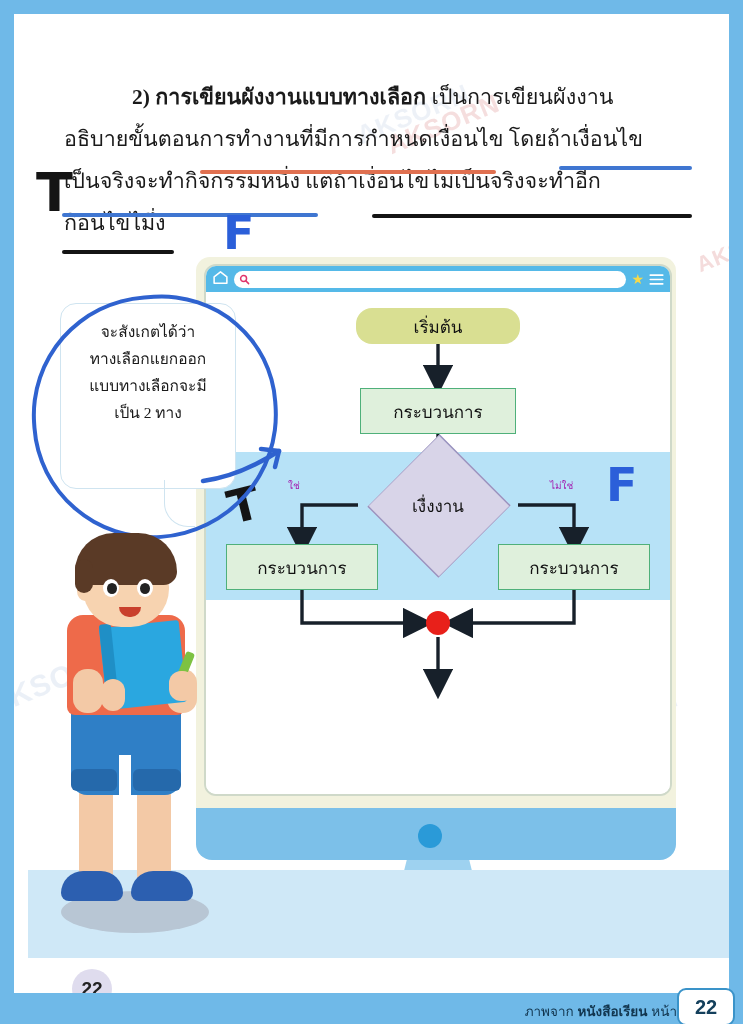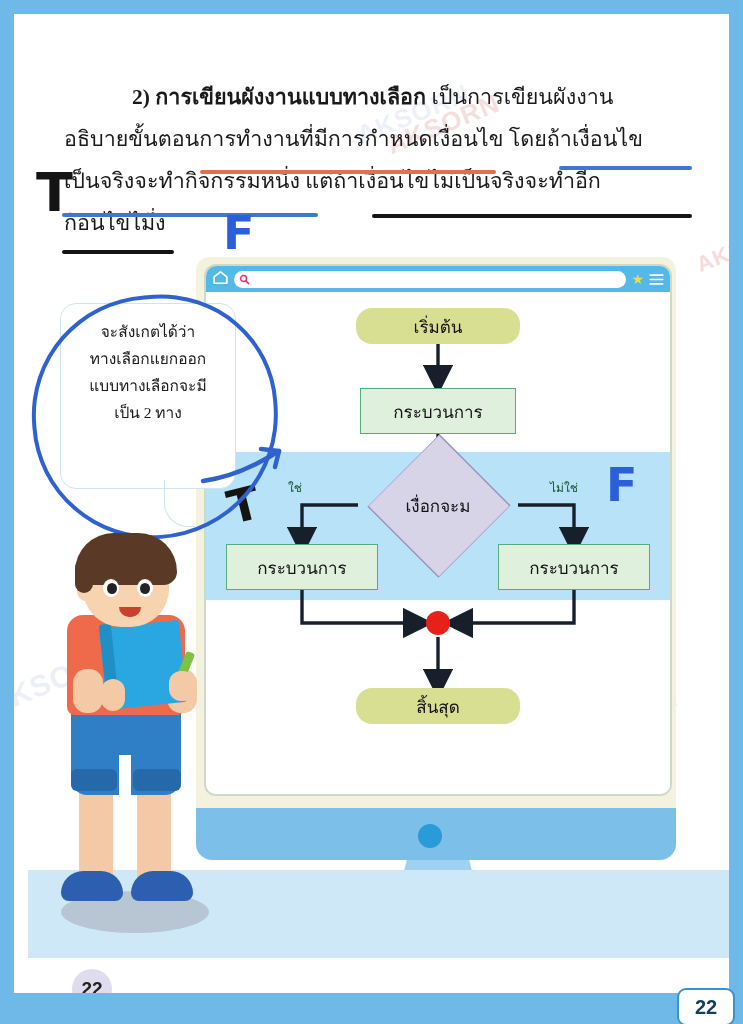--- a/index.html
+++ b/index.html
@@ -103,21 +103,21 @@
   .diam{width:160px;height:70px;}
   .diam .dshape{
     position:absolute;left:0;top:0;width:100%;height:100%;
     background:#d8d4e8;border:1.5px solid #9a93bf;
     transform:rotate(45deg) scale(.62,1.42);
   }
   .diam span{position:relative;z-index:2;}
   .dot{position:absolute;width:24px;height:24px;border-radius:50%;
        background:#e8201a;}
   .edgelbl{position:absolute;font-family:"Liberation Serif","DejaVu Serif",serif;
-      font-size:12px;color:#14532d;}
+      font-size:10px;color:#a21caf;}
   .caption{
     position:absolute;left:10px;top:540px;width:450px;
     font-family:"Liberation Sans","DejaVu Sans",sans-serif;
     font-size:11.5px;color:#222;border-left:3px solid #8fa3b5;padding-left:6px;
   }
   
   .bubble{
     position:absolute;left:46px;top:289px;width:176px;height:186px;
     background:#ffffff;border:1.5px solid #cfe4f0;border-radius:16px;
     box-sizing:border-box;padding:14px 8px 0;
@@ -273,38 +273,35 @@
           <div class="node term" style="left:150px;top:16px;width:164px;">
             <span>เริ่มต้น</span>
           </div>
 
           <div class="node proc" style="left:154px;top:96px;width:156px;">
             <span>กระบวนการ</span>
           </div>
 
           <div class="node diam" style="left:152px;top:178px;">
             <div class="dshape"></div>
-            <span>เงื่อกจะม</span>
+            <span>เงื่งงาน</span>
           </div>
 
           <div class="edgelbl" style="left:82px;top:186px;">ใช่</div>
           <div class="edgelbl" style="left:344px;top:186px;">ไม่ใช่</div>
 
           <div class="node proc" style="left:20px;top:252px;width:152px;">
             <span>กระบวนการ</span>
           </div>
           <div class="node proc" style="left:292px;top:252px;width:152px;">
             <span>กระบวนการ</span>
           </div>
 
           <div class="dot" style="left:220px;top:319px;"></div>
 
-          <div class="node term" style="left:150px;top:396px;width:164px;">
-            <span>สิ้นสุด</span>
-          </div>
 
           <div class="hand T" style="left:22px;top:190px;font-size:46px;transform:rotate(-14deg);">T</div>
           <div class="hand F" style="left:400px;top:170px;font-size:46px;">F</div>
         </div>
       </div>
 
 
       <div class="mon-chin"></div>
       <div class="mon-btn"></div>
       <div class="mon-neck"></div>
@@ -363,14 +360,19 @@
       <div style="position:absolute;left:68px;top:64px;width:10px;height:11px;background:#222;border-radius:50%;"></div>
       <div style="position:absolute;left:98px;top:60px;width:16px;height:18px;background:#fff;border-radius:50%;"></div>
       <div style="position:absolute;left:101px;top:64px;width:10px;height:11px;background:#222;border-radius:50%;"></div>
       <div style="position:absolute;left:80px;top:88px;width:22px;height:10px;background:#c9402d;border-radius:0 0 12px 12px;"></div>
     </div>
 
     <div class="pagecircle">22</div>
   </div>
 
   <div class="footbar"></div>
+  <div class="foottext">
+    <span>ภาพจาก</span>
+    <b>หนังสือเรียน</b>
+    <span>หน้า</span>
+  </div>
   <div class="footbadge">22</div>
 </div>
 
 </body></html>

